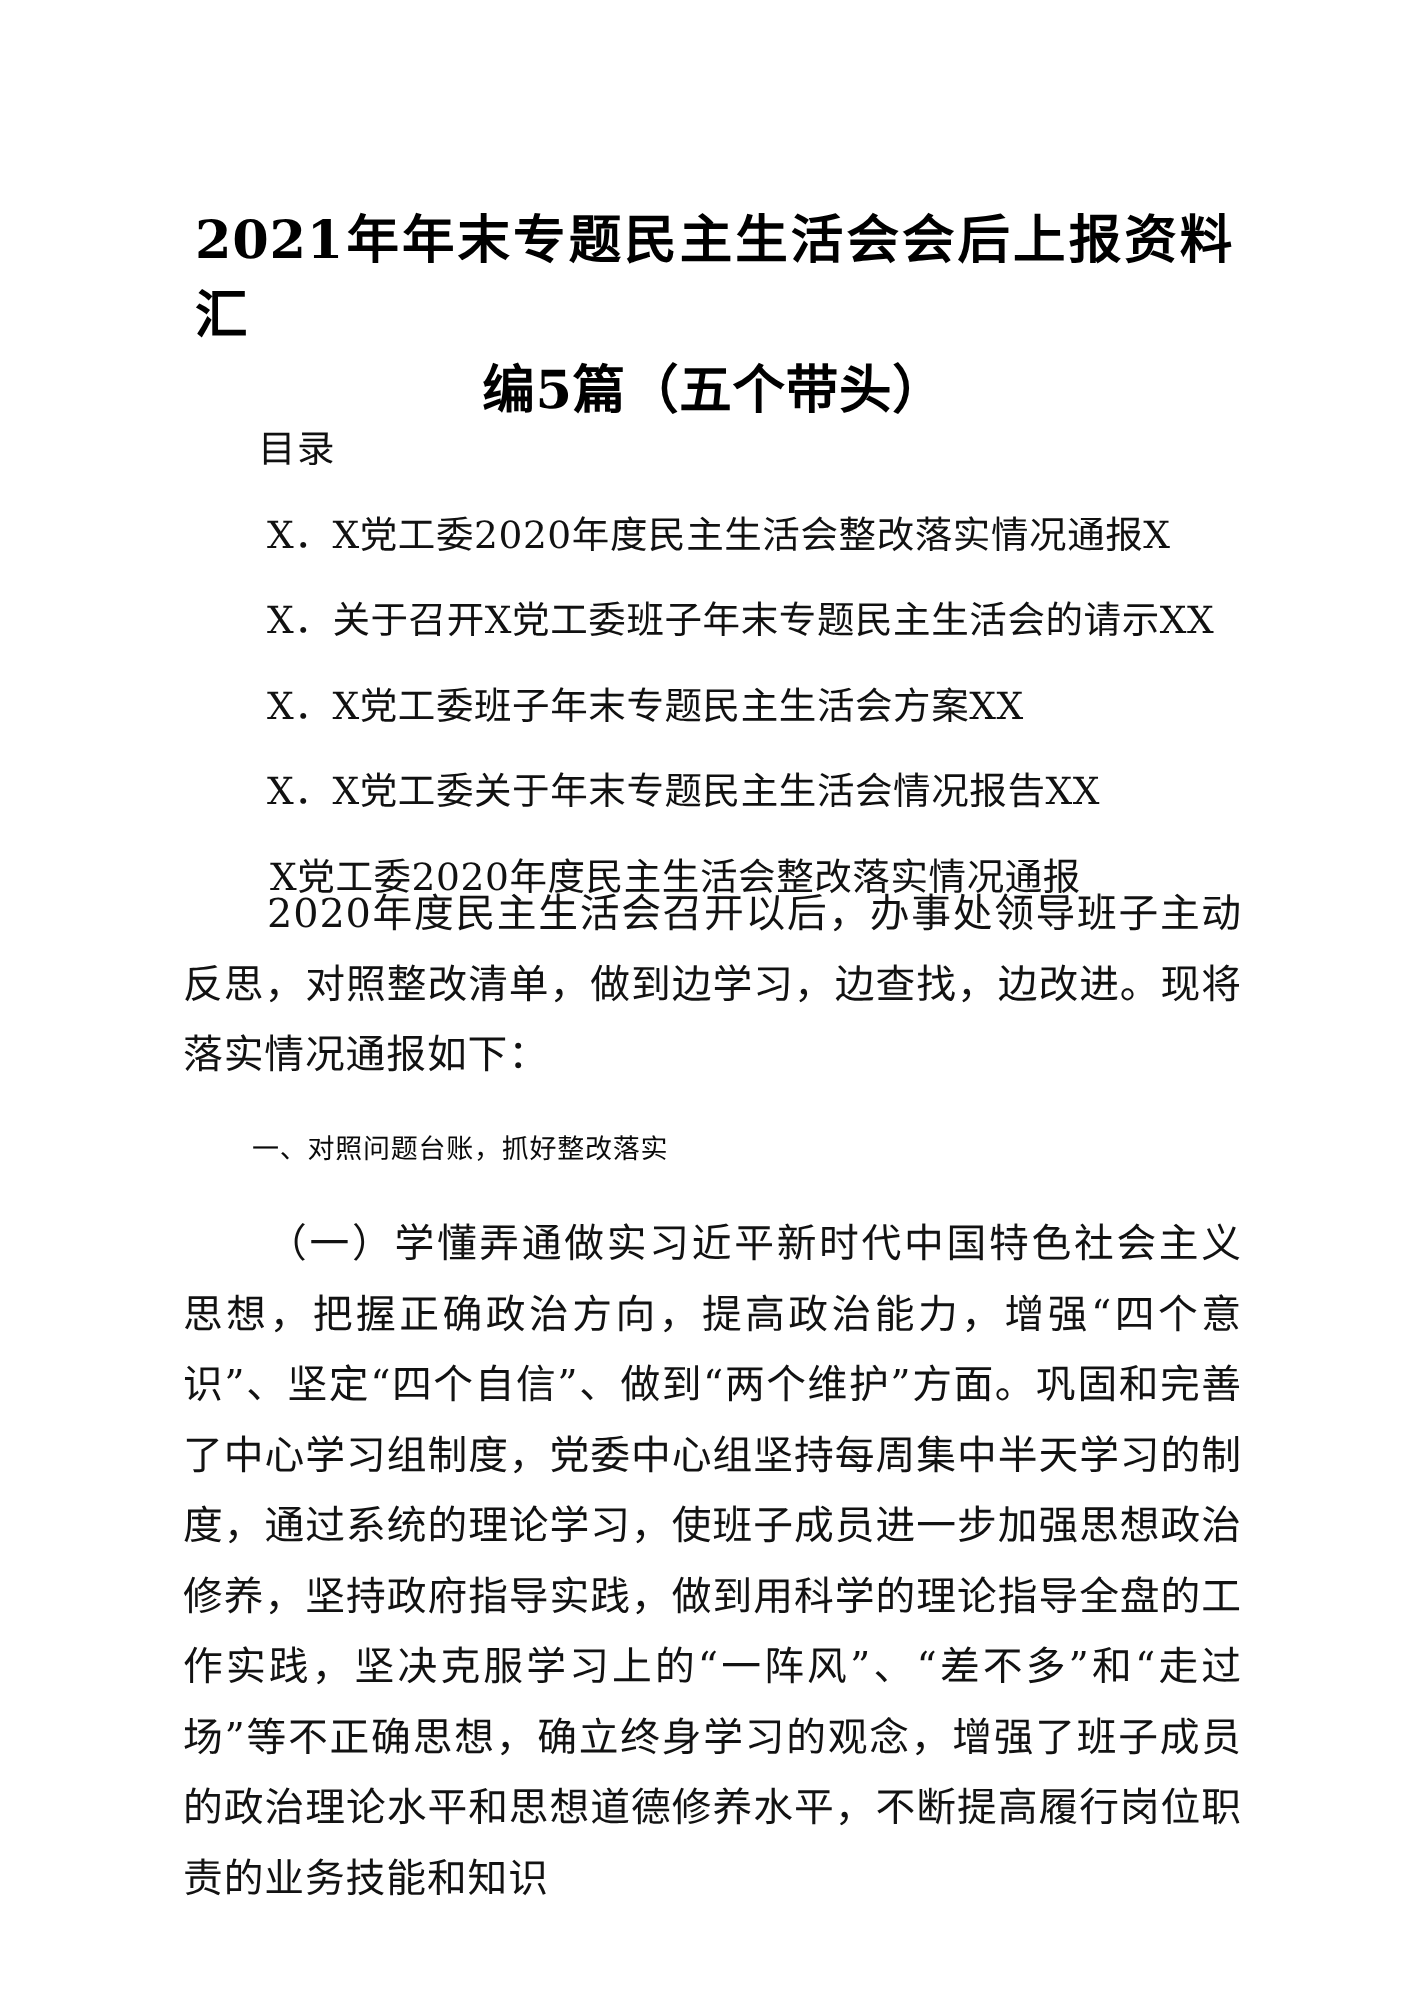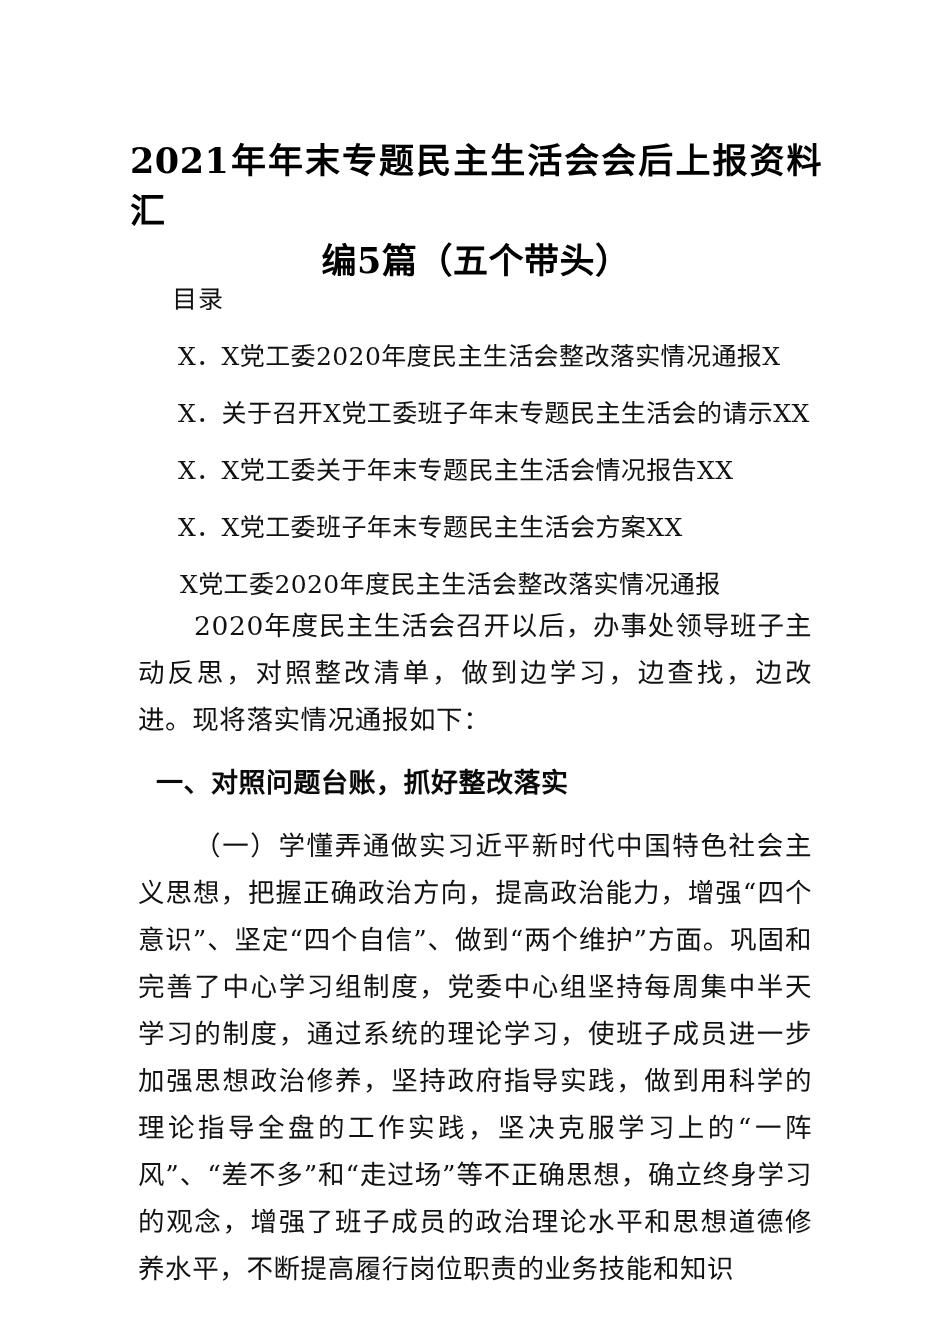--- a/index.html
+++ b/index.html
@@ -92,37 +92,37 @@
   }
 
   
   .body-block {
     position: absolute;
     top: 586px;
     left: 122px;
     width: 706px;
   }
   p.para {
-    margin: 16px;
+    margin: 0;
     font-family: "DejaVu Serif", "Liberation Serif", serif;
     font-weight: 400;
     font-size: 26.5px;
     line-height: 47px;
     letter-spacing: 0.6px;
     text-align: justify;
     text-justify: inter-ideograph;
     text-align-last: left;
     color: #121212;
     text-indent: 56px;
   }
   h2.section-heading {
-    margin: 4px;
+    margin: 16px;
     font-family: "DejaVu Sans", "Liberation Sans", sans-serif;
-    font-weight: 700;
-    font-size: 27px;
+    font-weight: 400;
+    font-size: 18px;
     line-height: 47px;
     letter-spacing: 0.5px;
     text-indent: 30px;
     color: #0a0a0a;
   }
 </style>
 </head>
 <body>
 
 <div class="page">
@@ -132,22 +132,22 @@
       <span class="title-line-1">2021年年末专题民主生活会会后上报资料汇</span>
       <span class="title-line-2">编5篇（五个带头）</span>
     </h1>
   </div>
 
   <div class="toc-block">
     <div class="toc-heading">目录</div>
     <ul class="toc-list">
       <li class="toc-item">X．X党工委2020年度民主生活会整改落实情况通报X</li>
       <li class="toc-item">X．关于召开X党工委班子年末专题民主生活会的请示XX</li>
+      <li class="toc-item">X．X党工委班子年末专题民主生活会方案XX</li>
       <li class="toc-item">X．X党工委关于年末专题民主生活会情况报告XX</li>
-      <li class="toc-item">X．X党工委班子年末专题民主生活会方案XX</li>
       <li class="toc-item plain">X党工委2020年度民主生活会整改落实情况通报</li>
     </ul>
   </div>
 
   <div class="body-block">
     <p class="para">2020年度民主生活会召开以后，办事处领导班子主动反思，对照整改清单，做到边学习，边查找，边改进。现将落实情况通报如下：</p>
 
     <h2 class="section-heading">一、对照问题台账，抓好整改落实</h2>
 
     <p class="para">（一）学懂弄通做实习近平新时代中国特色社会主义思想，把握正确政治方向，提高政治能力，增强“四个意识”、坚定“四个自信”、做到“两个维护”方面。巩固和完善了中心学习组制度，党委中心组坚持每周集中半天学习的制度，通过系统的理论学习，使班子成员进一步加强思想政治修养，坚持政府指导实践，做到用科学的理论指导全盘的工作实践，坚决克服学习上的“一阵风”、“差不多”和“走过场”等不正确思想，确立终身学习的观念，增强了班子成员的政治理论水平和思想道德修养水平，不断提高履行岗位职责的业务技能和知识</p>

